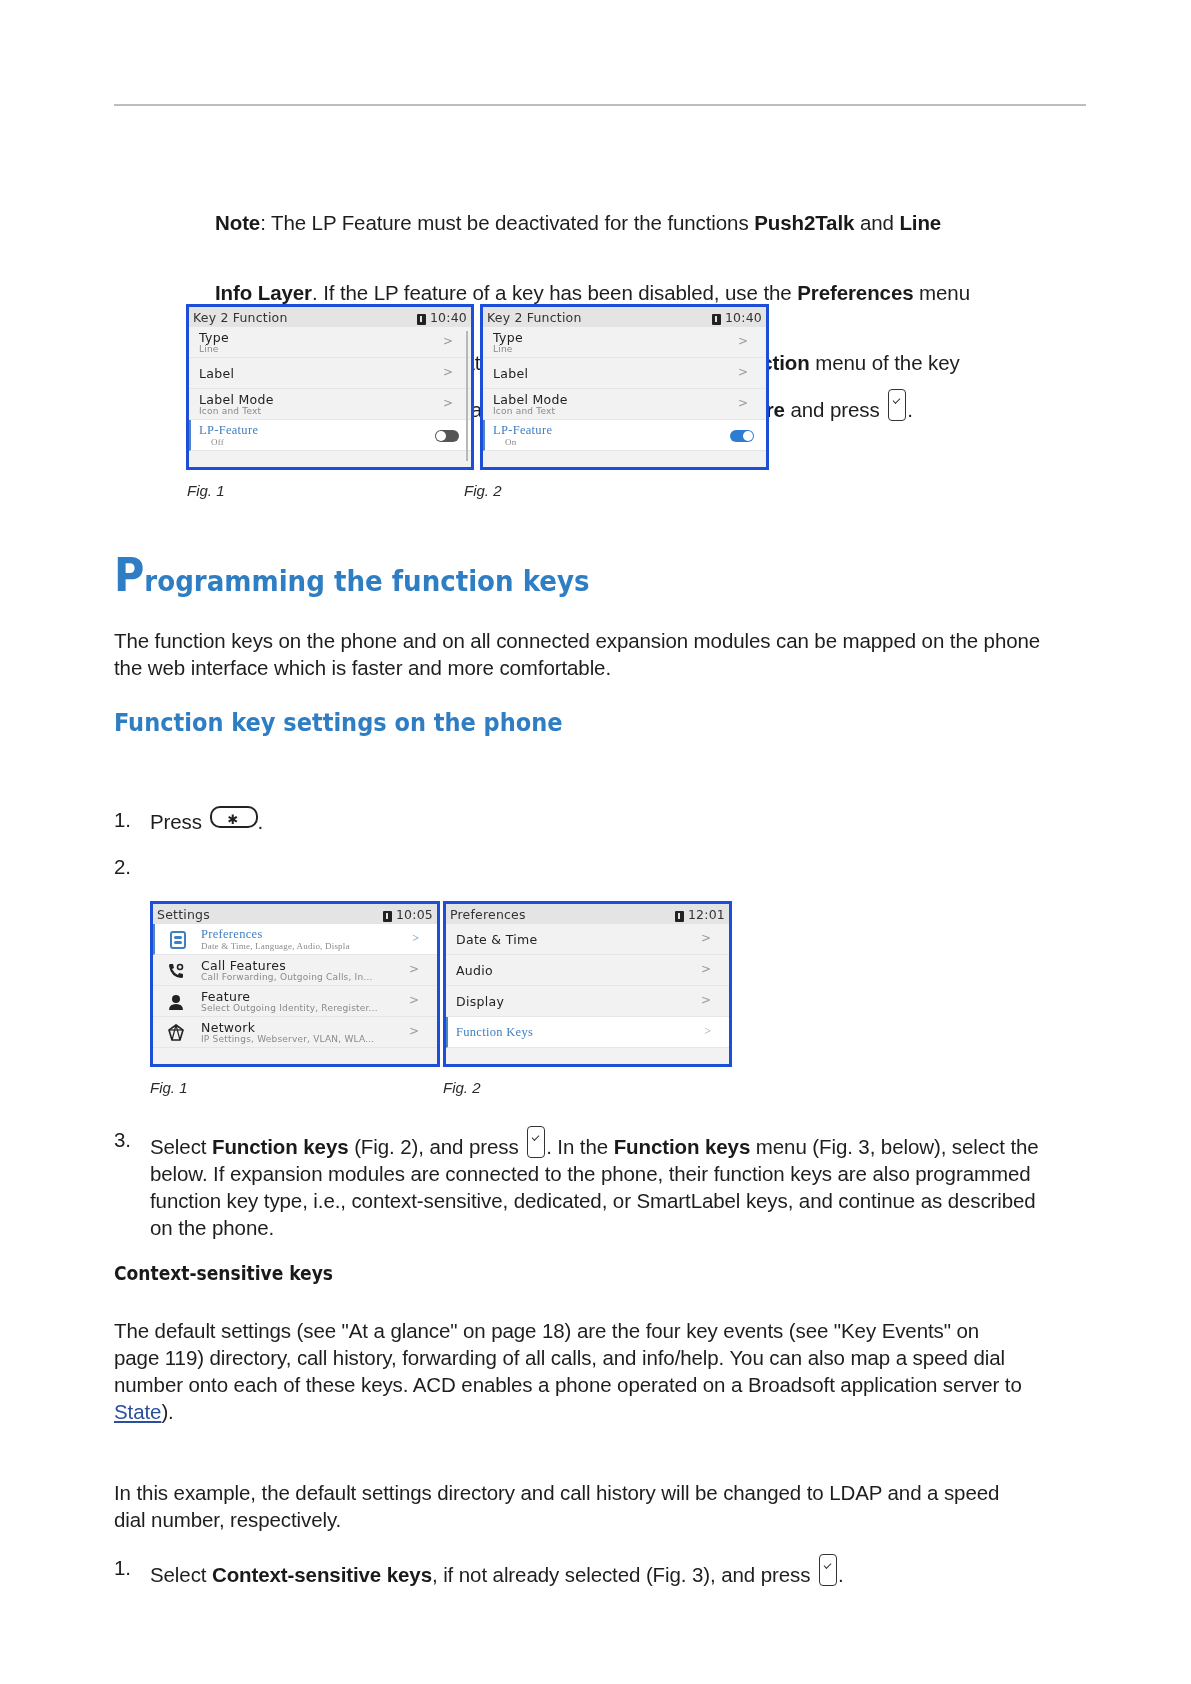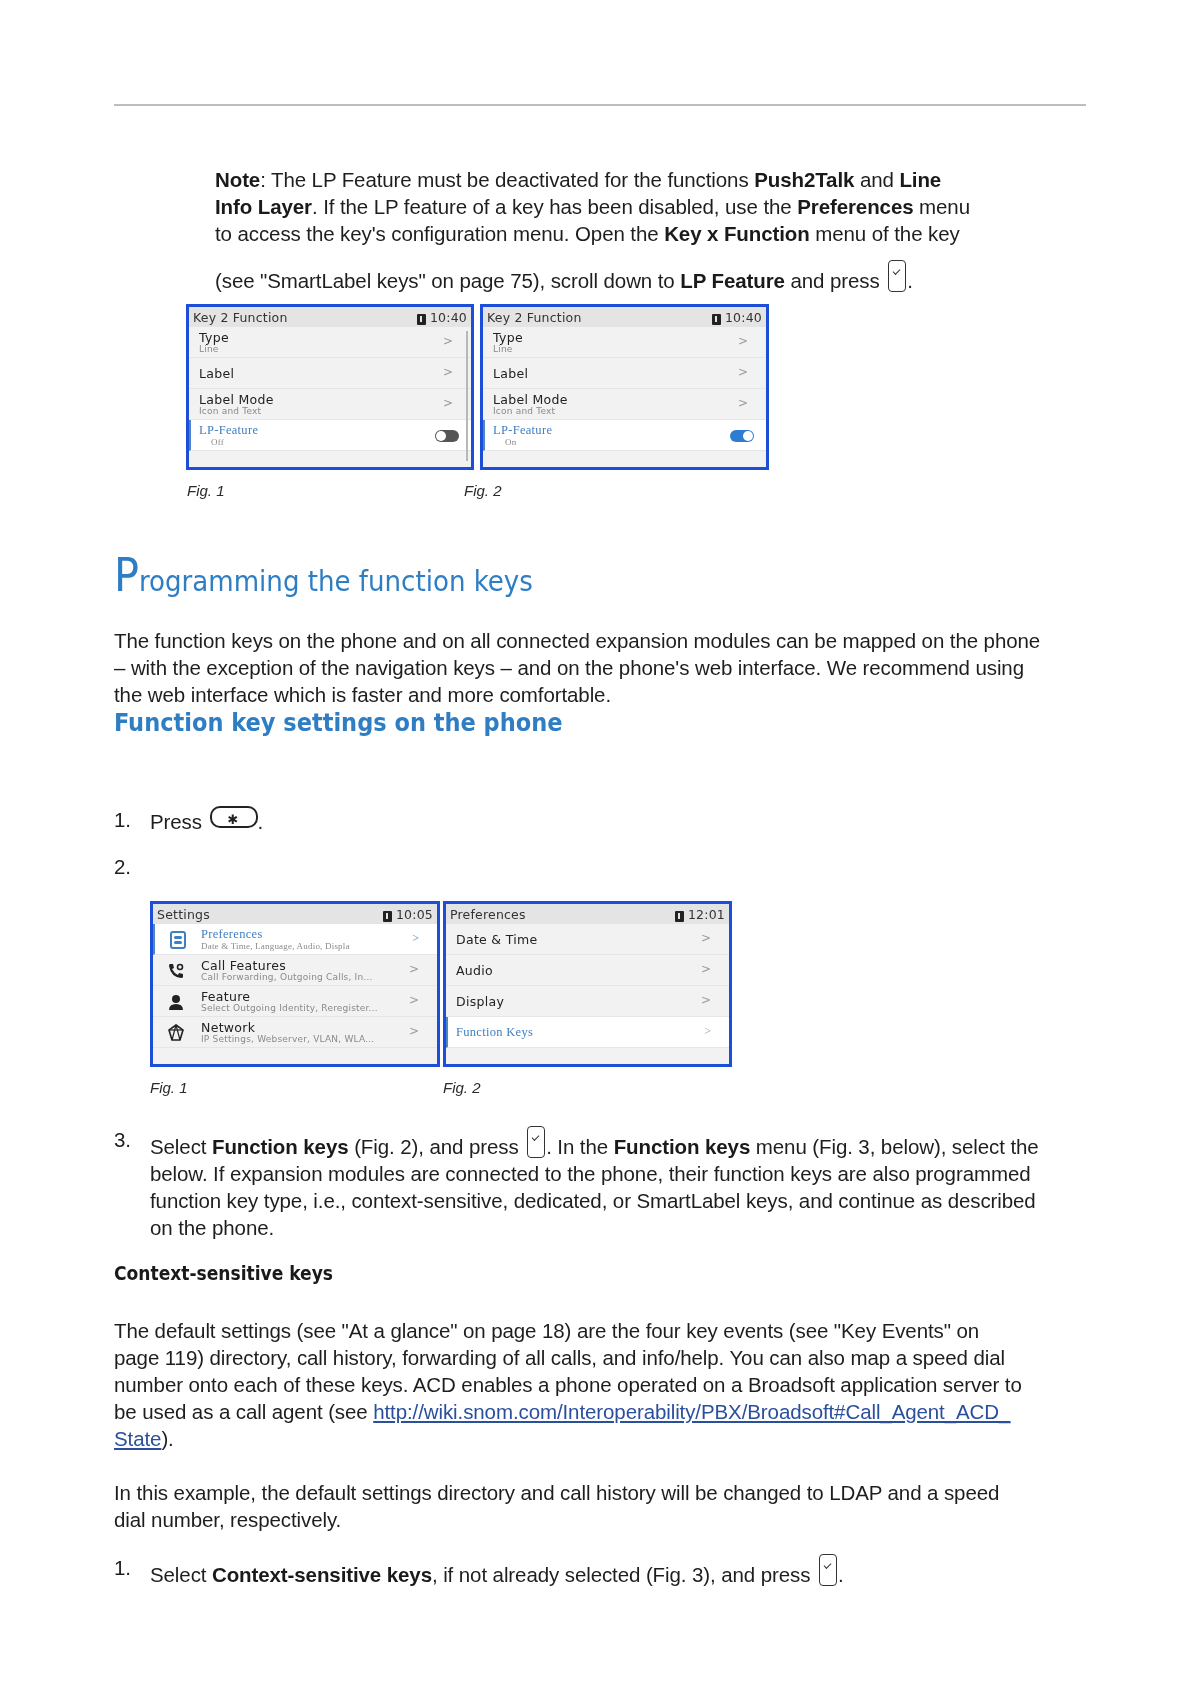--- a/index.html
+++ b/index.html
@@ -3,21 +3,21 @@
 <meta charset="utf-8">
 <style>
   html, body { margin:0; padding:0; background:#ffffff; }
   body { width:1191px; height:1684px; position:relative; overflow:hidden;
          font-family:"DejaVu Sans Condensed","DejaVu Sans", sans-serif; color:#1f1f1f; }
   .abs { position:absolute; }
   .rule { left:114px; top:104px; width:972px; height:2px; background:#bdbdbd; }
   .txt { font-family:"Liberation Sans", sans-serif; font-size:20.5px; line-height:27px; color:#1e1e1e; white-space:nowrap; letter-spacing:-0.1px; }
   .txt b { font-weight:bold; color:#1a1a1a; }
   .note { left:215px; top:166px; }
-  .note .line { height:27px; }
+  .note .line { height:27px;margin-top:43px; }
   .note .line4 { margin-top:13px; }
   .okkey { display:inline-block; width:16px; height:30px; border:1.4px solid #333; border-radius:4px; position:relative; vertical-align:-4px; margin-left:3px; margin-right:1px; }
   .okkey::after { content:""; position:absolute; left:4px; top:8px; width:6px; height:3px; border-left:1.3px solid #333; border-bottom:1.3px solid #333; transform:rotate(-45deg); }
   .setkey { display:inline-block; width:44px; height:18px; border:2px solid #222; border-radius:10px; position:relative; vertical-align:1px; margin-left:2px; }
   .setkey::after { content:"✱"; position:absolute; left:16px; top:-2px; font-size:13px; color:#222; font-family:"DejaVu Sans", sans-serif; }
 
   
   .screen { background:#f2f2f2; border:3px solid #1d4ed8; font-family:"DejaVu Sans", sans-serif; overflow:hidden; }
   .screen .hdr { height:20px; background:#e4e4e4; display:flex; align-items:center; justify-content:space-between; padding:0 4px 0 4px; font-size:12.5px; color:#333; letter-spacing:0.2px; }
   .screen .hdr .time { display:flex; align-items:flex-end; gap:4px; }
@@ -37,21 +37,21 @@
   .toggle.on { background:#2f7dd1; }
   .toggle.on::after { content:""; position:absolute; right:1px; top:1px; width:10px; height:10px; border-radius:50%; background:#fff; }
   .scrollbar { position:absolute; right:3px; top:24px; width:2px; height:130px; background:#b8b8b8; }
   .irow .lbl { left:48px; }
   .irow .sub { left:48px; }
   .irow.sel .lbl, .irow.sel .sub { left:46px; }
   .ico { position:absolute; left:14px; top:7px; width:18px; height:18px; }
 
   .fig { font-family:"Liberation Sans", sans-serif; font-style:italic; font-size:15px; color:#2a2a2a; }
 
-  .h1 { left:114px; top:548px; font-family:"DejaVu Sans Condensed","DejaVu Sans", sans-serif; color:#2f7ec4; font-size:29px; font-weight:normal; white-space:nowrap;text-align:right; }
+  .h1 { left:114px; top:548px; font-family:"DejaVu Sans Condensed","DejaVu Sans", sans-serif; color:#2f7ec4; font-size:29px; font-weight:bold; white-space:nowrap;text-align:right; }
   .h1 .cap { font-size:46px; }
   .h2 { left:114px; top:708px; font-family:"DejaVu Sans Condensed","DejaVu Sans", sans-serif; color:#2f7ec4; font-size:25px; font-weight:bold; white-space:nowrap; }
   .h3 { left:114px; top:1262px; font-family:"DejaVu Sans Condensed","DejaVu Sans", sans-serif; color:#1a1a1a; font-size:19px; font-weight:bold; white-space:nowrap; }
   .num { position:absolute; left:0; }
   .step { left:114px; }
   .step .body { position:absolute; left:36px; }
   a.link { color:#2a4f9c; text-decoration:underline; }
 </style>
 </head>
 <body>
@@ -122,21 +122,20 @@
       <span class="toggle on"></span>
     </div>
 </div>
 <div class="abs fig" style="left:187px; top:482px;">Fig. 1</div>
 <div class="abs fig" style="left:464px; top:482px;">Fig. 2</div>
 
 <div class="abs h1"><span class="cap">P</span><span>rogramming the function keys</span></div>
 
 <div class="abs txt" style="left:114px; top:627px;">
   <div>The function keys on the phone and on all connected expansion modules can be mapped on the phone</div>
-  <div>– with the exception of the navigation keys – and on the phone's web interface.  We recommend using</div>
   <div>the web interface which is faster and more comfortable.</div>
 </div>
 
 <div class="abs h2">Function key settings on the phone</div>
 
 <div class="abs txt step" style="top:806px; width:900px; height:27px;">
   <span class="num">1.</span>
   <span class="body">Press <span class="setkey"></span>.</span>
 </div>
 <div class="abs txt step" style="top:853px; width:900px; height:27px;">
@@ -228,21 +227,20 @@
     <div>on the phone.</div>
   </div>
 </div>
 
 <div class="abs h3">Context-sensitive keys</div>
 
 <div class="abs txt" style="left:114px; top:1317px;">
   <div>The default settings (see "At a glance" on page 18) are the four key events (see "Key Events" on</div>
   <div>page 119) directory, call history, forwarding of all calls, and info/help.  You can also map a speed dial</div>
   <div>number onto each of these keys.  ACD enables a phone operated on a Broadsoft application server to</div>
-  <div>be used as a call agent (see <a class="link">http://wiki.snom.com/Interoperability/PBX/Broadsoft#Call_Agent_ACD_</a></div>
   <div><a class="link">State</a>).</div>
 </div>
 
 <div class="abs txt" style="left:114px; top:1479px;">
   <div>In this example, the default settings directory and call history will be changed to LDAP and a speed</div>
   <div>dial number, respectively.</div>
 </div>
 
 <div class="abs txt step" style="top:1554px; width:900px; height:27px;">
   <span class="num">1.</span>

